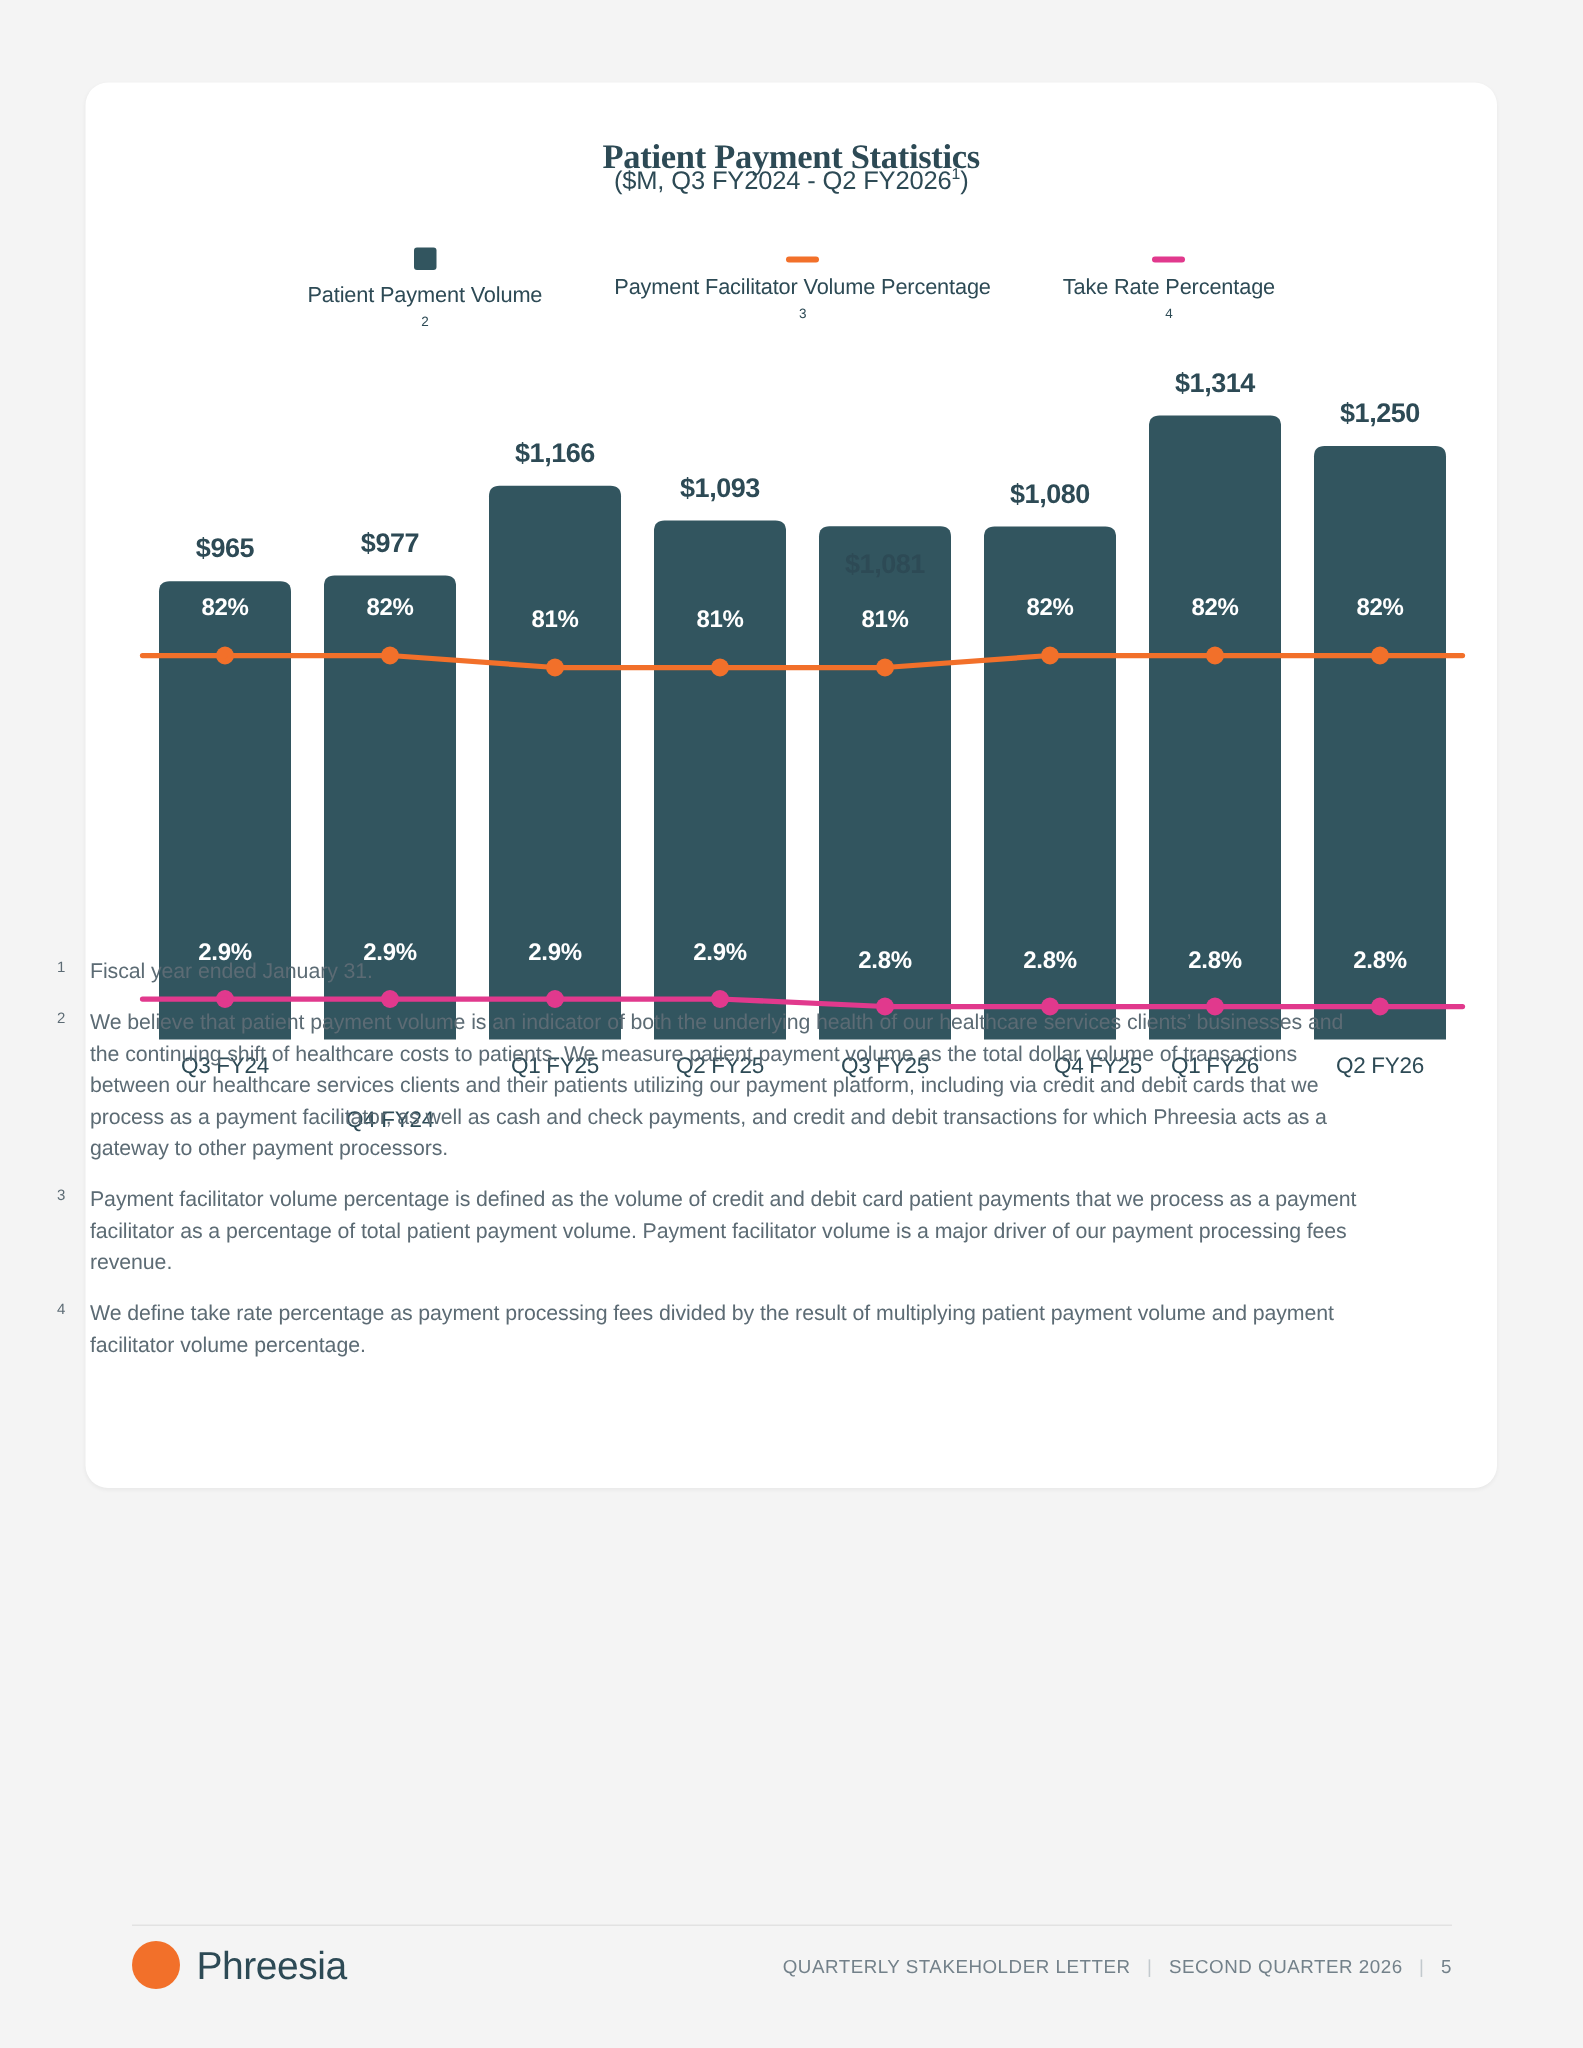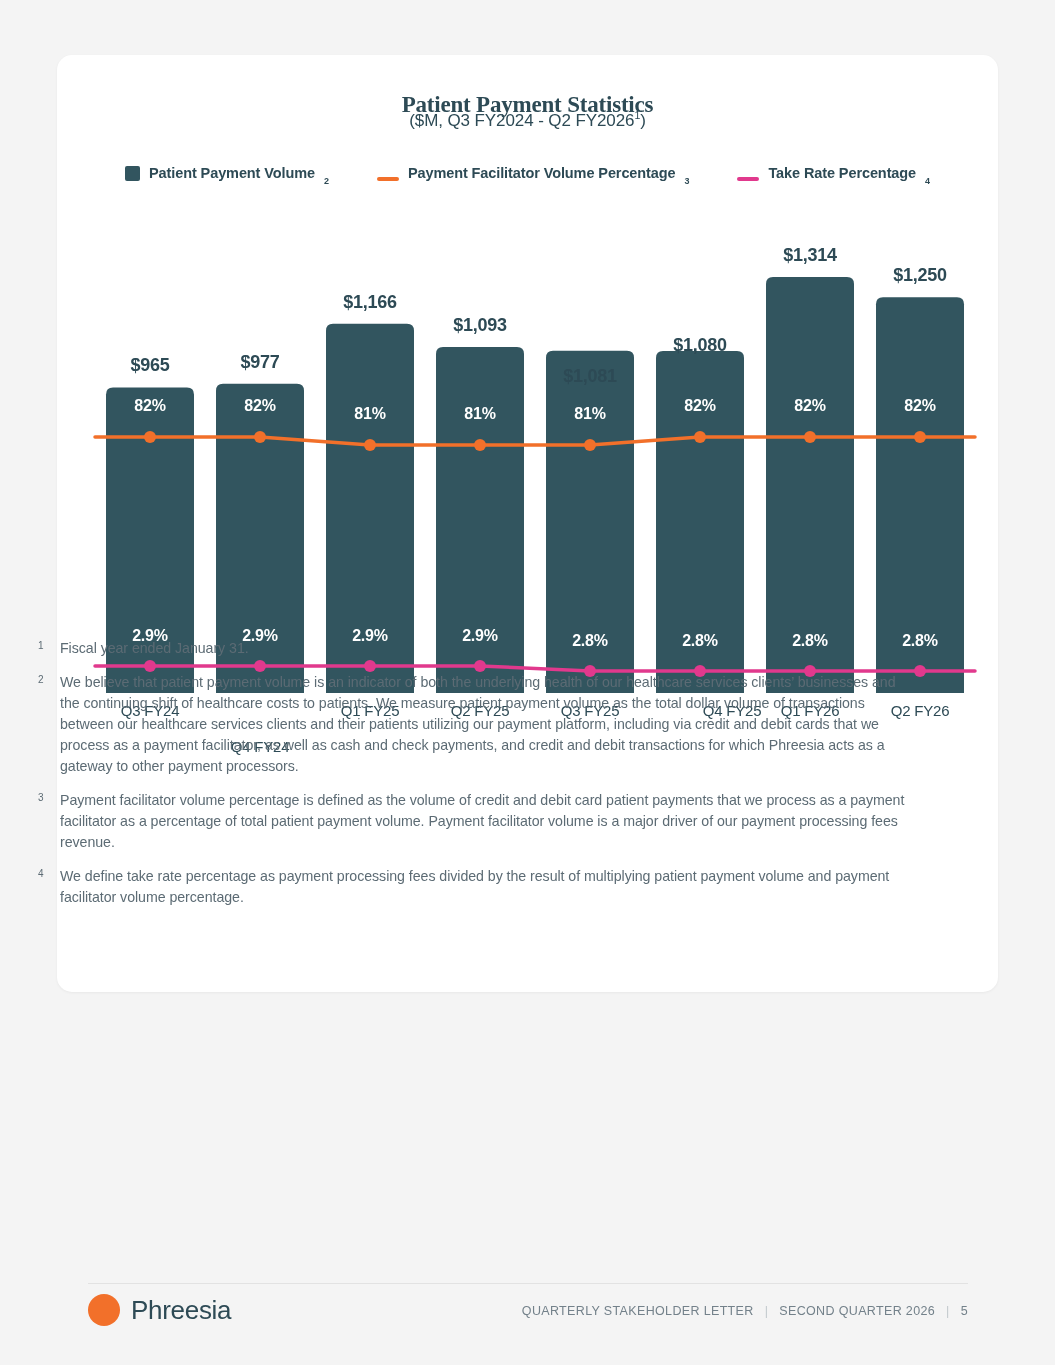--- a/index.html
+++ b/index.html
@@ -64,26 +64,27 @@
     left: 0;
     top: 110px;
     width: 941px;
     display: flex;
     justify-content: center;
     align-items: center;
     gap: 48px;
   }
   .legend-item {
     display: flex;
-    align-items: flex-end;
+    align-items: center;
     gap: 9px;
     font-size: 14.5px;
-    font-weight: bold;
+    font-weight: normal;
     color: #2d4a55;
     letter-spacing: -0.1px;
+    flex-direction: column;
   }
   .swatch-box {
     width: 15px;
     height: 15px;
     background: #32555f;
     border-radius: 2px;
     flex: none;
   }
   .swatch-line {
     width: 22px;
@@ -275,21 +276,21 @@
           <line x1="825" y1="232" x2="880" y2="232" stroke="#f2702a" stroke-width="3.5" stroke-linecap="round"></line>
           <line x1="0" y1="461" x2="55" y2="461" stroke="#e1398d" stroke-width="3.5" stroke-linecap="round"></line>
           <line x1="825" y1="466" x2="880" y2="466" stroke="#e1398d" stroke-width="3.5" stroke-linecap="round"></line>
         </svg>
       <div id="overlay">
           <div class="bar-label" style="left:0px;top:150.4901065449011px;width:110px;">$965</div>
           <div class="bar-label" style="left:110px;top:146.6910197869102px;width:110px;">$977</div>
           <div class="bar-label" style="left:220px;top:86.85540334855403px;width:110px;">$1,166</div>
           <div class="bar-label" style="left:330px;top:109.96651445966518px;width:110px;">$1,093</div>
           <div class="bar-label" style="left:440px;top:125px;width:110px;margin-top:36px;">$1,081</div>
-          <div class="bar-label" style="left:550px;top:114.08219178082192px;width:110px;margin-top:16px;">$1,080</div>
+          <div class="bar-label" style="left:550px;top:114.08219178082192px;width:110px;">$1,080</div>
           <div class="bar-label" style="left:660px;top:40px;width:110px;">$1,314</div>
           <div class="bar-label" style="left:770px;top:60.26179604261796px;width:110px;">$1,250</div>
           <div class="pt-label" style="left:0px;top:192px;width:110px;">82%</div>
           <div class="pt-label" style="left:110px;top:192px;width:110px;">82%</div>
           <div class="pt-label" style="left:220px;top:200px;width:110px;">81%</div>
           <div class="pt-label" style="left:330px;top:200px;width:110px;">81%</div>
           <div class="pt-label" style="left:440px;top:200px;width:110px;">81%</div>
           <div class="pt-label" style="left:550px;top:192px;width:110px;">82%</div>
           <div class="pt-label" style="left:660px;top:192px;width:110px;">82%</div>
           <div class="pt-label" style="left:770px;top:192px;width:110px;">82%</div>

